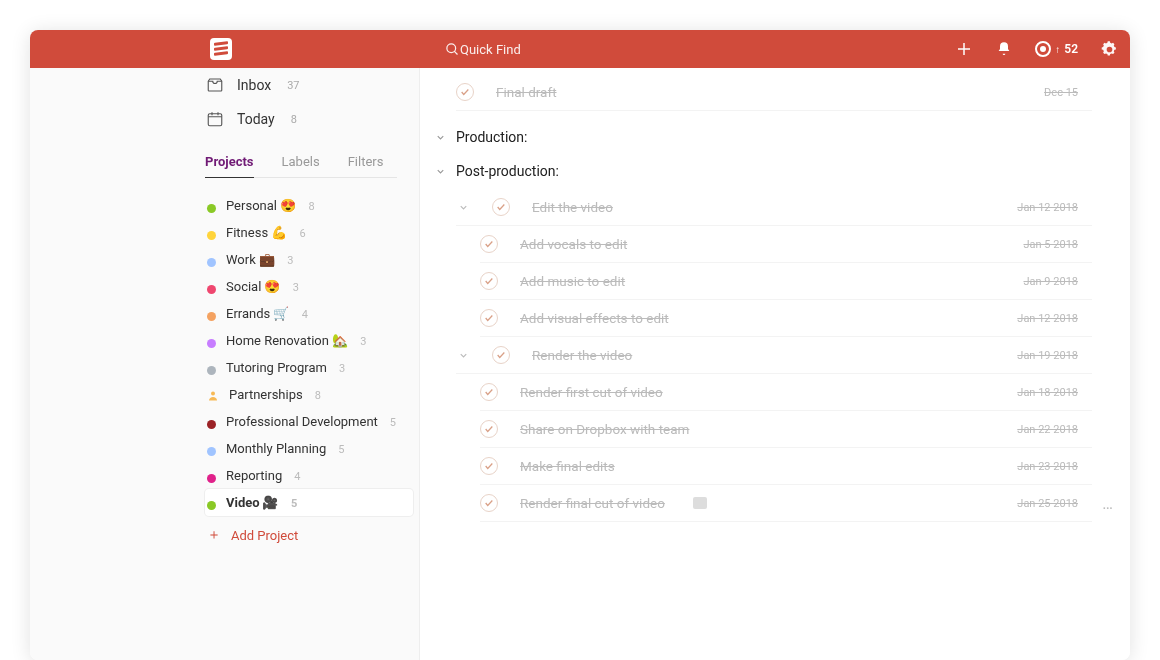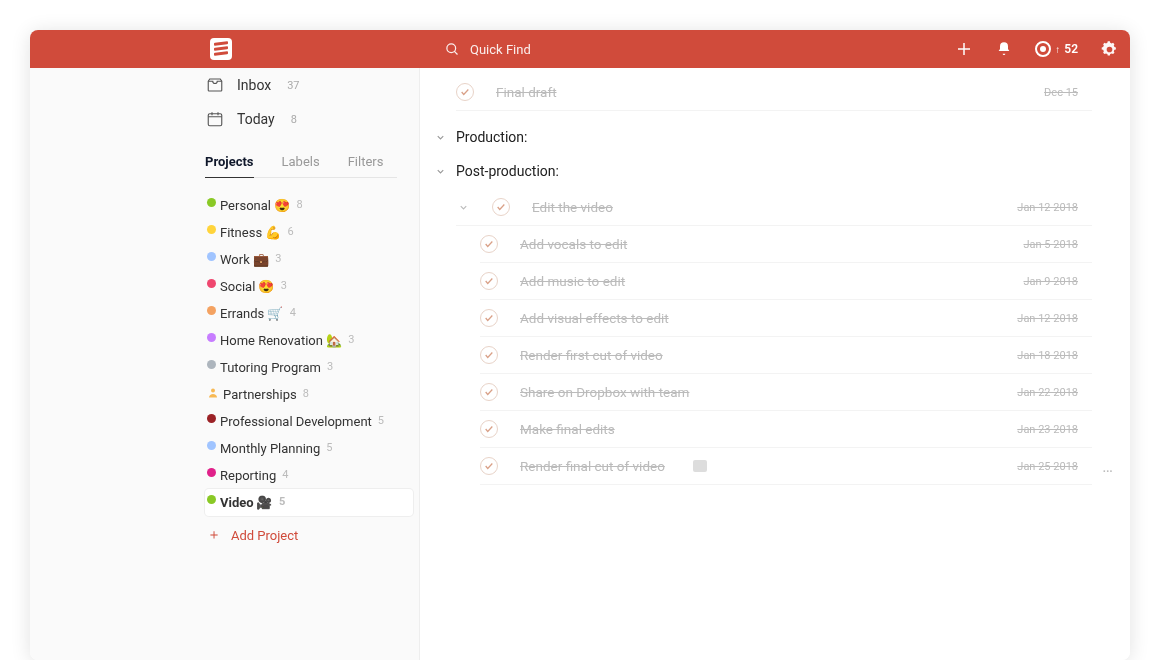--- a/index.html
+++ b/index.html
@@ -48,21 +48,20 @@
     display: flex; flex-direction: column; gap: 2px;
     transform: skewY(-6deg);
   }
   .logo-stripes div { height: 3px; background: #d04b3b; border-radius: 1px; }
   .topbar .search {
     position: absolute;
     left: 415px; top: 0; bottom: 0;
     display: flex; align-items: center;
     color: rgba(255,255,255,0.9);
     font-size: 13px;
-    gap: 10px;
   }
   .search svg { width: 15px; height: 15px; }
   .topbar .right-icons {
     position: absolute;
     right: 12px; top: 0; bottom: 0;
     display: flex; align-items: center; gap: 22px;
     color: #fff;
   }
   .right-icons .icon { width: 18px; height: 18px; display:flex; align-items:center; justify-content:center; }
   .karma {
@@ -101,24 +100,24 @@
   .sb-count { color: #aaa; font-size: 11px; margin-left: 4px; }
   .sb-tabs {
     display: flex; gap: 28px;
     margin-top: 18px;
     border-bottom: 1px solid #e5e5e5;
     padding-bottom: 0;
     font-size: 13px;
     width: 192px;
   }
   .sb-tab { padding-bottom: 8px; color: #999; cursor: pointer; }
-  .sb-tab.active { color: #0f172a; font-weight: 700; border-bottom: 1px solid #333; margin-bottom: -1px; }
+  .sb-tab.active { color: #701a75; font-weight: 700; border-bottom: 1px solid #333; margin-bottom: -1px; }
   .proj-list { margin-top: 14px; }
   .proj-item {
-    display: flex; align-items: flex-start; gap: 4px;
+    display: flex; align-items: flex-end; gap: 10px;
     padding: 6px 8px 6px 2px;
     font-size: 13px; color: #333;
     border-radius: 4px;
     cursor: pointer;
     margin-right: 6px;
   }
   .proj-item.active { background: #fff; font-weight: 700; box-shadow: 0 0 0 1px #eee; }
   .proj-dot { width: 9px; height: 9px; border-radius: 50%; flex-shrink: 0; }
   .proj-person { width: 12px; height: 12px; color: #f7b955; flex-shrink:0; display:flex;align-items:center;justify-content:center;}
   .proj-count { color: #bbb; font-size: 11px; margin-left: 2px; }
@@ -398,20 +397,34 @@
             </div>
             <div class="task-row sub2">
               <div class="task-check done">
                 <svg width="10" height="10" viewBox="0 0 24 24" fill="none" stroke="currentColor" stroke-width="3">
                   <polyline points="4 12 9 18 20 6"></polyline>
                 </svg>
               </div>
               <span class="task-title done">Add visual effects to edit</span>
               <span class="task-date done">Jan 12 2018</span>
             </div>
+            <div class="task-row sub1">
+              <span class="task-chev">
+                <svg width="11" height="11" viewBox="0 0 24 24" fill="none" stroke="currentColor" stroke-width="2.5">
+                  <polyline points="6 9 12 15 18 9"></polyline>
+                </svg>
+              </span>
+              <div class="task-check done">
+                <svg width="10" height="10" viewBox="0 0 24 24" fill="none" stroke="currentColor" stroke-width="3">
+                  <polyline points="4 12 9 18 20 6"></polyline>
+                </svg>
+              </div>
+              <span class="task-title done">Render the video</span>
+              <span class="task-date done">Jan 19 2018</span>
+            </div>
             <div class="task-row sub2">
               <div class="task-check done">
                 <svg width="10" height="10" viewBox="0 0 24 24" fill="none" stroke="currentColor" stroke-width="3">
                   <polyline points="4 12 9 18 20 6"></polyline>
                 </svg>
               </div>
               <span class="task-title done">Render first cut of video</span>
               <span class="task-date done">Jan 18 2018</span>
             </div>
             <div class="task-row sub2">

